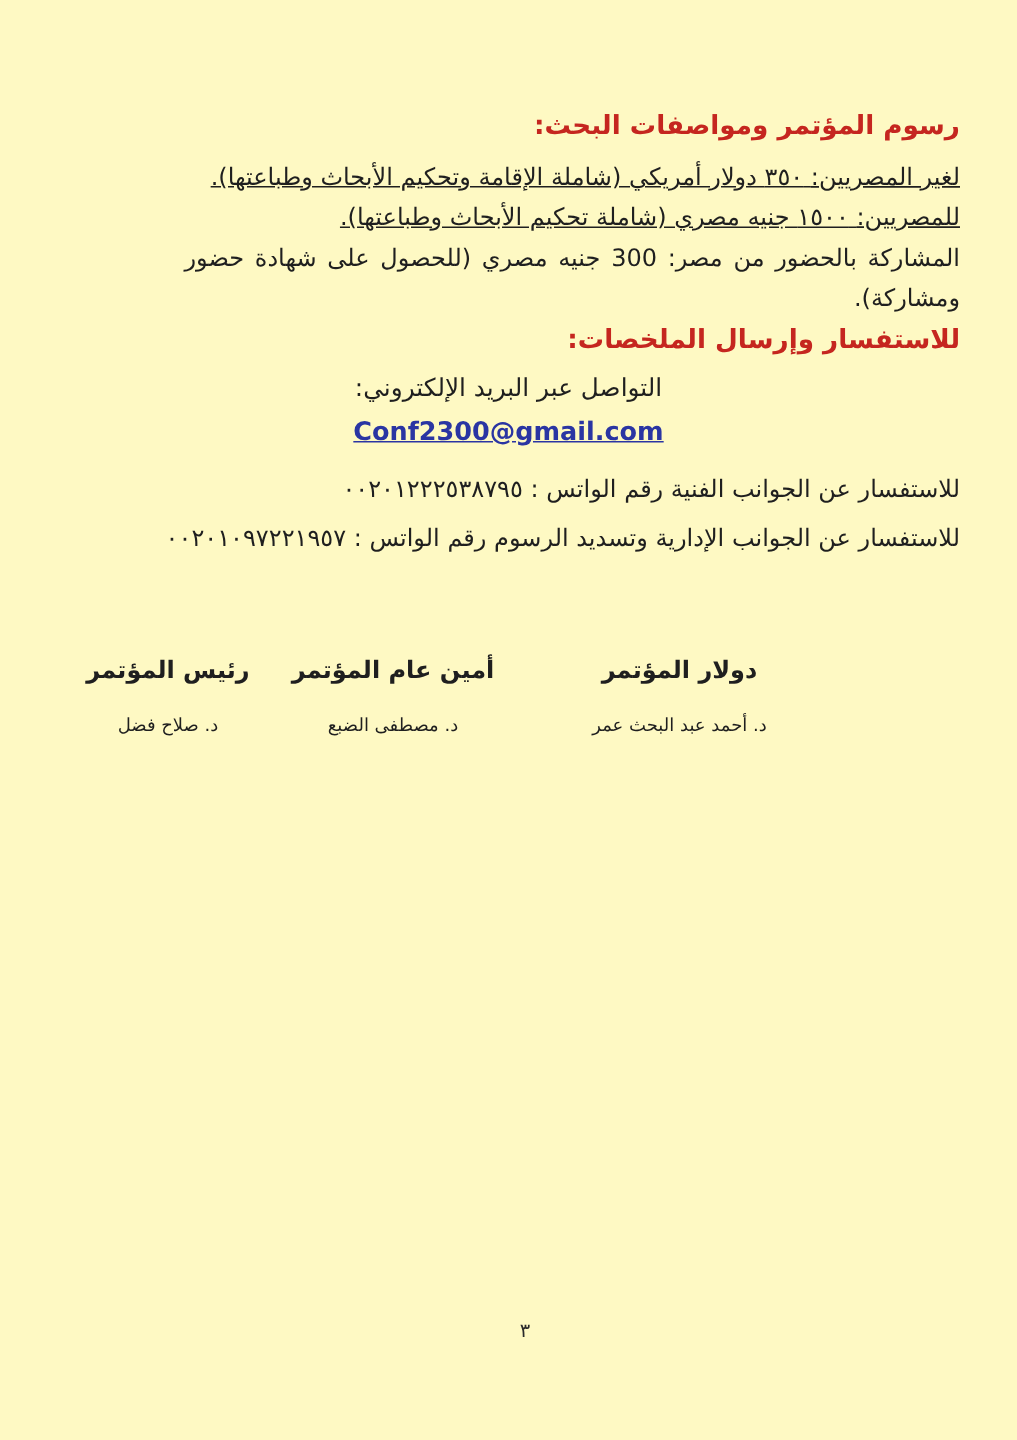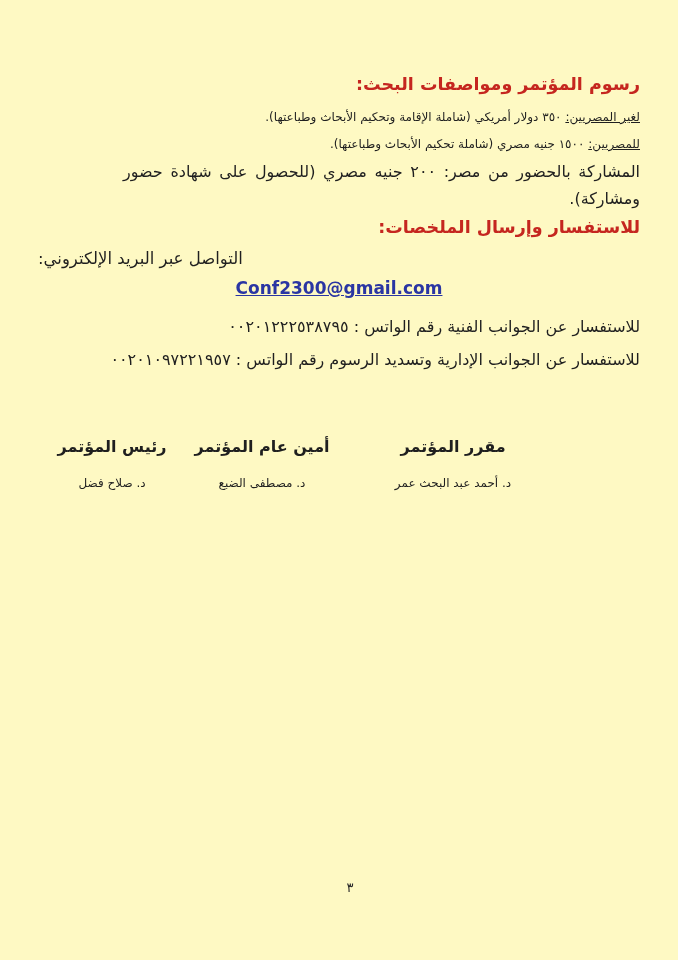--- a/index.html
+++ b/index.html
@@ -24,35 +24,36 @@
     color: #c5261f;
     font-weight: bold;
     font-size: 17.5px;
     line-height: 24px;
     text-align: right;
     margin: 0;
   }
   .h1 { margin-bottom: 8px; }
   .h2 { margin-top: 3px; }
   .line {
-    font-size: 12px;
+    font-size: 16px;
     line-height: 27px;
     text-align: right;
+    text-decoration: underline;
   }
   .u { text-decoration: underline; }
   .para-justify {
     font-size: 16px;
     line-height: 27px;
     text-align: justify;
     margin-left: 85px;
   }
   .email-intro {
     font-size: 16.5px;
     line-height: 27px;
-    text-align: left;
+    text-align: center;
     margin-top: 6px;
   }
   .email-row {
     text-align: center;
     margin-top: 4px;
     line-height: 24px;
   }
   .email-link {
     color: #2a35a3;
     font-weight: 600;
@@ -117,40 +118,40 @@
 
     <div class="line">
       <span class="u">لغير المصريين:</span><span> ٣٥٠ دولار أمريكي (شاملة الإقامة وتحكيم الأبحاث وطباعتها).</span>
     </div>
 
     <div class="line">
       <span class="u">للمصريين:</span><span> ١٥٠٠ جنيه مصري (شاملة تحكيم الأبحاث وطباعتها).</span>
     </div>
 
 
-    <div class="para-justify">المشاركة بالحضور من مصر: ٢٠٠ جنيه مصري (للحصول على شهادة حضور ومشاركة).</div>
+    <div class="para-justify">المشاركة بالحضور من مصر: 300 جنيه مصري (للحصول على شهادة حضور ومشاركة).</div>
 
     <h2 class="red-heading h2">للاستفسار وإرسال الملخصات:</h2>
 
     <div class="email-intro">التواصل عبر البريد الإلكتروني:</div>
 
     <div class="email-row">
       <a class="email-link">Conf2300@gmail.com</a>
     </div>
 
     <div class="whatsapp-line ws1">للاستفسار عن الجوانب الفنية رقم الواتس : ٠٠٢٠١٢٢٢٥٣٨٧٩٥</div>
 
     <div class="whatsapp-line ws2">للاستفسار عن الجوانب الإدارية وتسديد الرسوم رقم الواتس : ٠٠٢٠١٠٩٧٢٢١٩٥٧</div>
 
   </div>
 
   <div class="signatures">
 
     <div class="sig-col sig-col-rapporteur">
-      <div class="sig-title">مقرر المؤتمر</div>
+      <div class="sig-title">دولار المؤتمر</div>
       <div class="sig-name">د. أحمد عبد البحث عمر</div>
     </div>
 
     <div class="sig-col sig-col-secretary">
       <div class="sig-title">أمين عام المؤتمر</div>
       <div class="sig-name">د. مصطفى الضبع</div>
     </div>
 
     <div class="sig-col sig-col-president">
       <div class="sig-title">رئيس المؤتمر</div>

